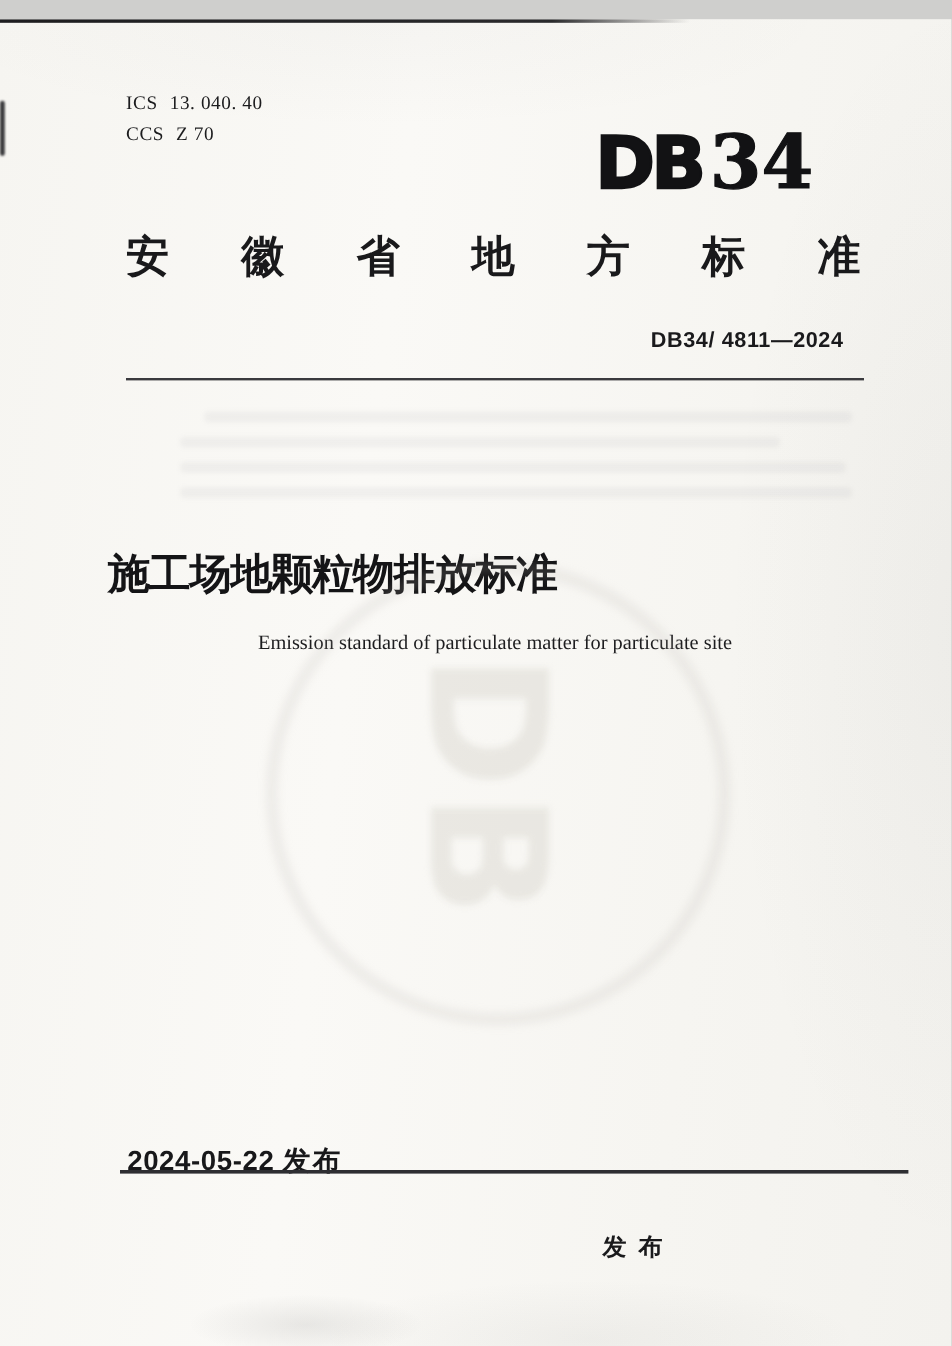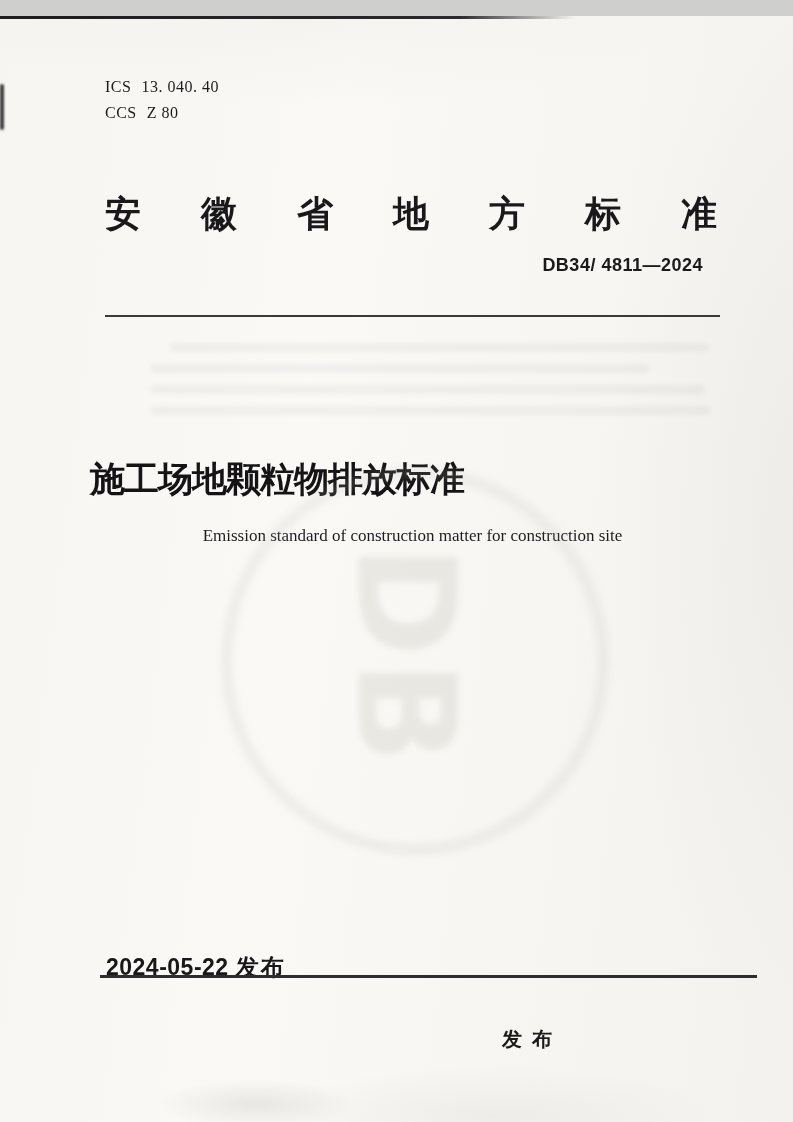--- a/index.html
+++ b/index.html
@@ -65,21 +65,21 @@
   }
 
   
   .standard-type {
     position: absolute; left: 105px; top: 175px;
     font-size: 36px; font-weight: 700; line-height: 46px;
     letter-spacing: 60px; white-space: nowrap; color: #19191b;
   }
 
   .standard-number {
-    position: absolute; right: 90px; top: 239px;
+    position: absolute; right: 90px; top: 257px;
     font-size: 18px; font-weight: 700; letter-spacing: 0.5px;
     color: #1a1a1c; white-space: nowrap; text-align: center;
   }
 
   .rule-top {
     position: absolute; left: 105px; top: 299px; width: 615px; height: 2px;
     background: #3a3a3e;
   }
 
   
@@ -160,37 +160,40 @@
 
 <div class="scan">
 
   <div class="edge-top"></div>
   <div class="edge-left-mark"></div>
   <div class="edge-bottom-shadow"></div>
   <div class="edge-bottom"></div>
 
   <div class="codes">
     <div><span>ICS</span><span class="val">13. 040. 40</span></div>
-    <div><span>CCS</span><span class="val">Z 80</span></div>
+    <div><span>CCS</span><span class="val">Z 70</span></div>
   </div>
 
+  <div class="logo">
+    <span class="db">DB</span><span class="n34">34</span>
+  </div>
 
   <div class="standard-type">安徽省地方标准</div>
 
   <div class="standard-number">DB34/ 4811—2024</div>
 
   <div class="rule-top"></div>
 
   <div class="bleed b1"></div>
   <div class="bleed b2"></div>
   <div class="bleed b3"></div>
   <div class="bleed b4"></div>
 
   <div class="doc-title">施工场地颗粒物排放标准</div>
-  <div class="doc-title-en">Emission standard of construction matter for construction site</div>
+  <div class="doc-title-en">Emission standard of particulate matter for particulate site</div>
 
   <div class="wm-circle"></div>
   <div class="wm-db">DB</div>
 
   <div class="date-issue">
     <span>2024-05-22</span><span class="lbl">发布</span>
   </div>
 
   <div class="rule-bottom"></div>
 

